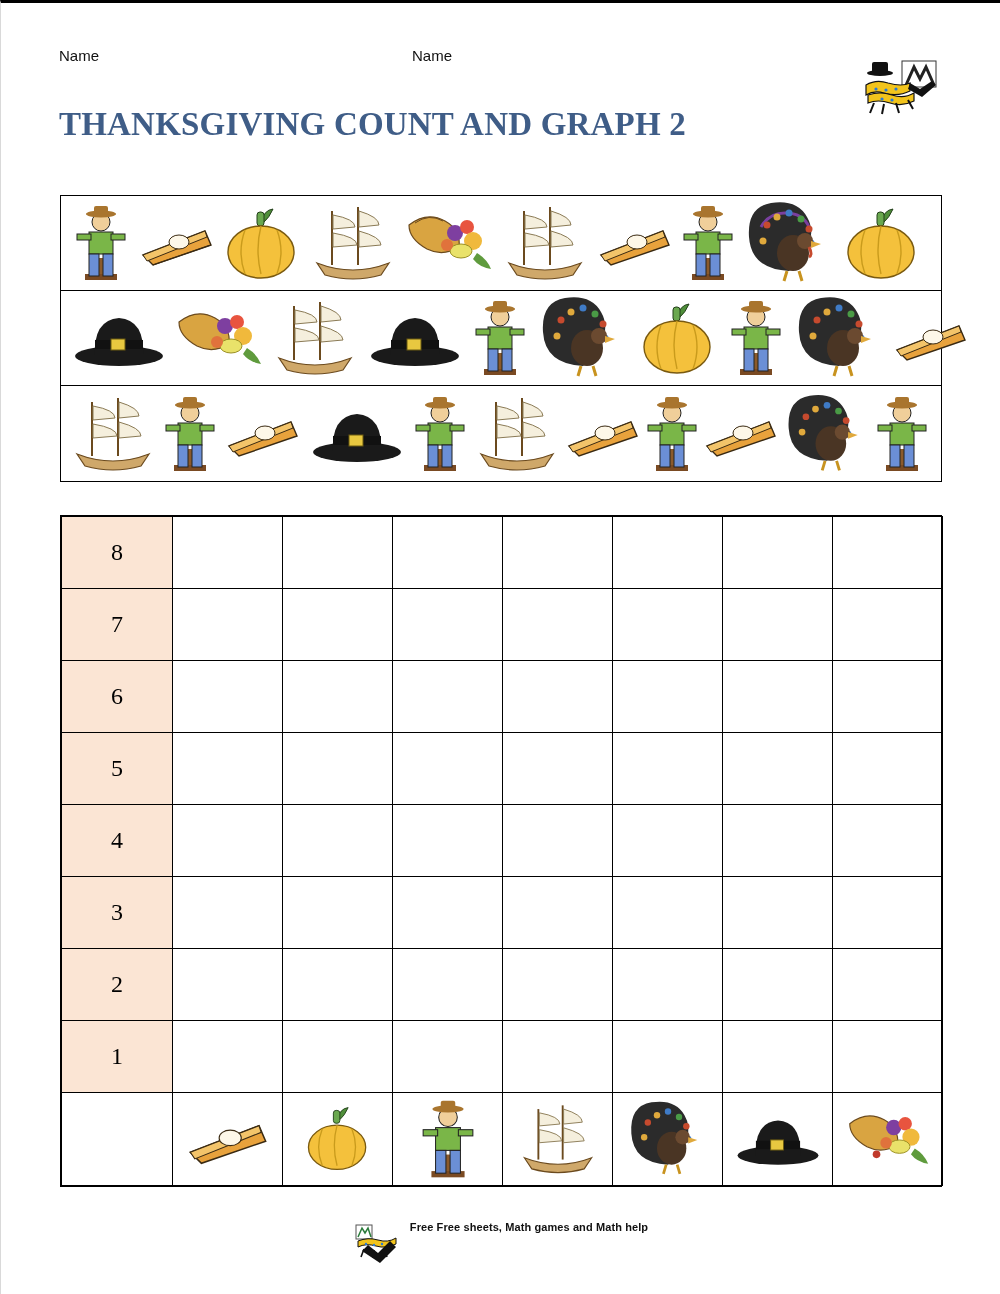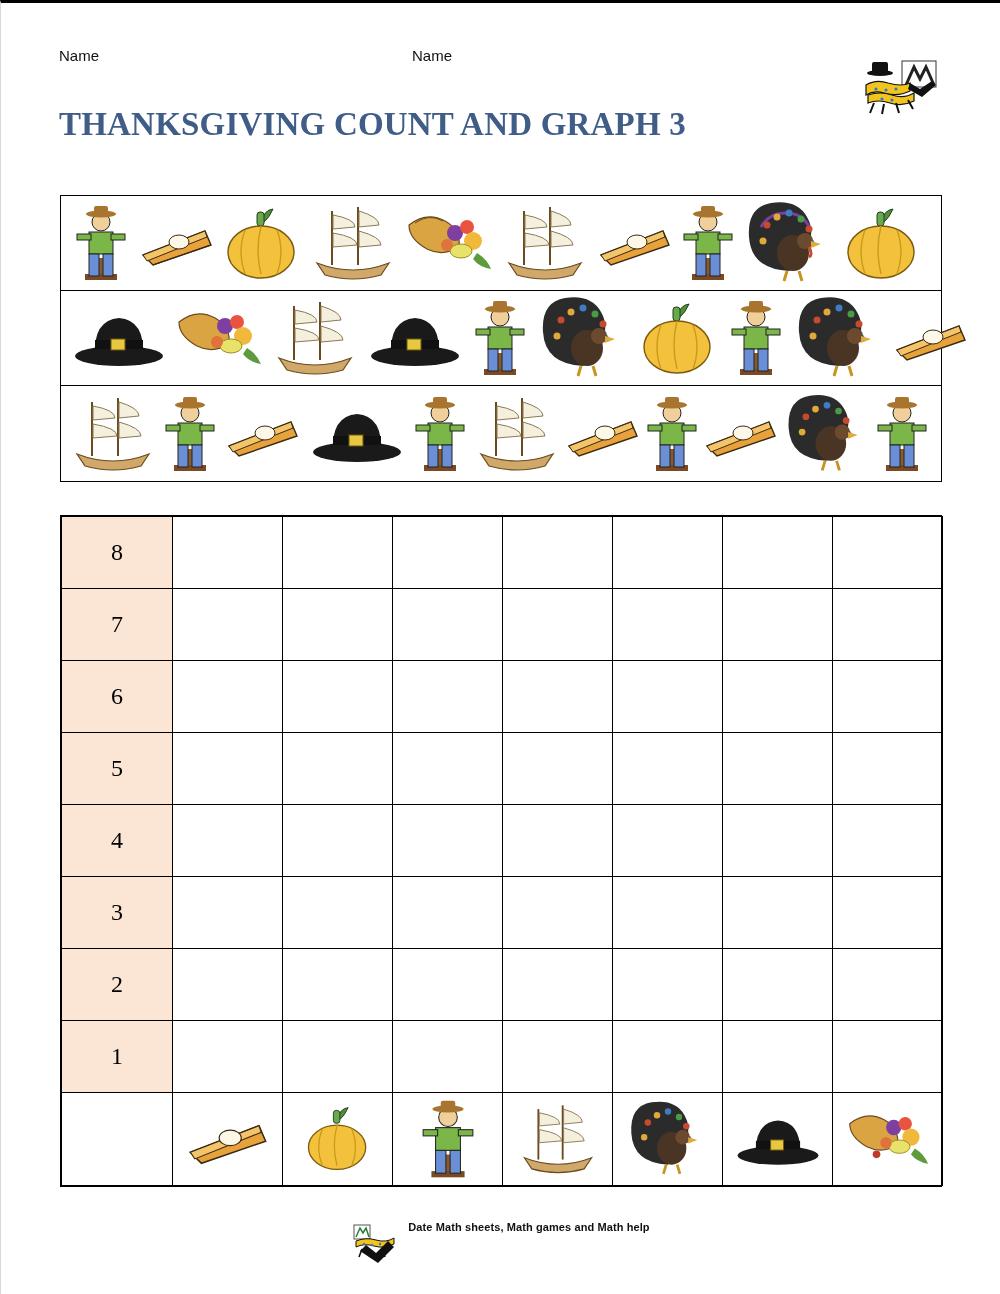--- a/index.html
+++ b/index.html
@@ -173,21 +173,21 @@
 </head>
 <body>
 
 <div class="page">
 
   <div class="header-row">
     <div class="lbl-name">Name</div>
     <div class="lbl-date">Name</div>
   </div>
 
-  <div class="title">THANKSGIVING COUNT AND GRAPH 3</div>
+  <div class="title">THANKSGIVING COUNT AND GRAPH 2</div>
 
   <div class="logo-top">
     <svg viewBox="0 0 84 62" width="84" height="62">
       <rect x="44" y="2" width="34" height="26" fill="#ffffff" stroke="#333" stroke-width="1"></rect>
       <path d="M48 26 L56 8 L62 20 L68 8 L76 26" fill="none" stroke="#222" stroke-width="3"></path>
 
       <ellipse cx="22" cy="14" rx="13" ry="3" fill="#111"></ellipse>
       <rect x="14" y="3" width="16" height="11" rx="2" fill="#111"></rect>
 
       <path d="M8 26 q10 -6 22 -2 q14 4 22 0 l0 8 q-12 6 -26 2 q-10 -3 -18 2 z" fill="#f2c41c" stroke="#111" stroke-width="1.2"></path>
@@ -748,17 +748,17 @@
           <rect x="2" y="2" width="16" height="14" fill="#ffffff" stroke="#555" stroke-width="1"></rect>
           <path d="M4 14 L8 5 L11 10 L14 5 L17 14" fill="none" stroke="#2a7b3a" stroke-width="1.5"></path>
           <path d="M4 18 q10 -4 20 -1 q10 3 18 -2 l0 6 q-10 5 -20 2 q-10 -3 -18 1 z" fill="#f2c41c" stroke="#111" stroke-width="1"></path>
           <circle cx="12" cy="21" r="1.2" fill="#2b7bd4"></circle>
           <circle cx="20" cy="22" r="1.2" fill="#2b7bd4"></circle>
           <circle cx="28" cy="21" r="1.2" fill="#2b7bd4"></circle>
           <path d="M10 26 l-3 8 M20 27 l-1 8 M30 26 l3 8" stroke="#111" stroke-width="1.6" fill="none"></path>
           <path d="M14 22 L24 30 L36 18 L42 24 L26 40 L8 28 Z" fill="#111"></path>
         </svg>
       </div>
-      <div class="footer-tag">Date Math sheets, Math games and Math help</div>
+      <div class="footer-tag">Free Free sheets, Math games and Math help</div>
     </div>
   </div>
 
 </div>
 
 </body></html>

